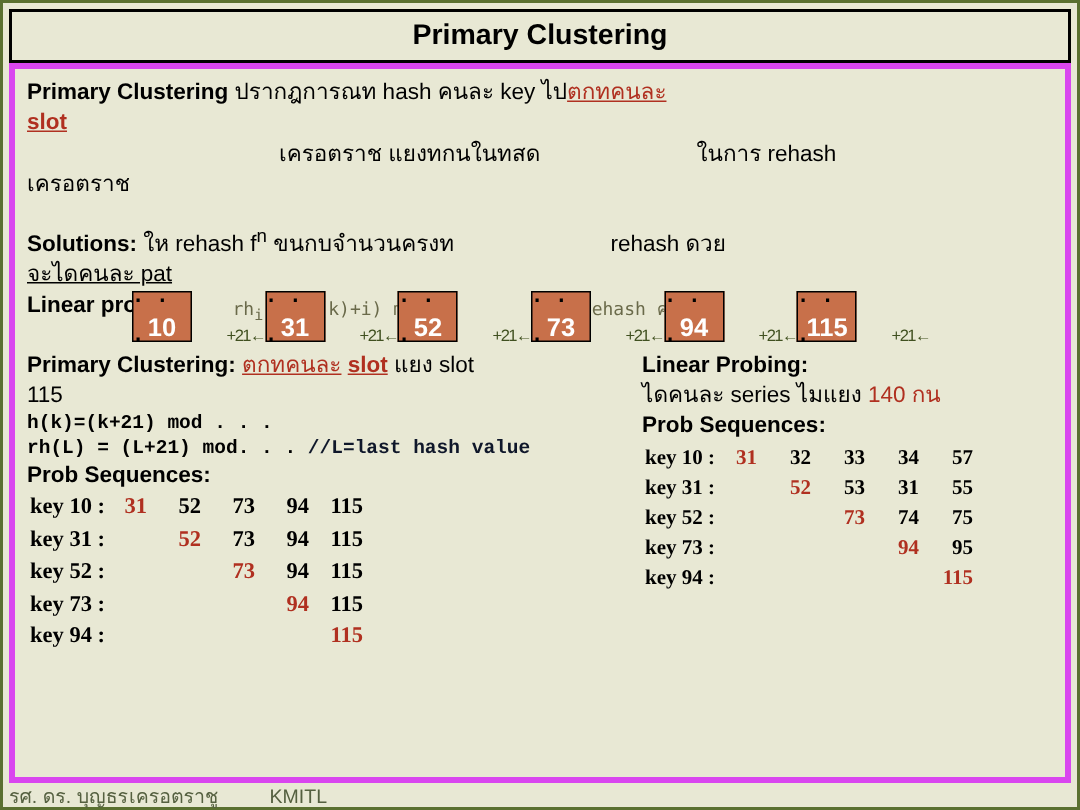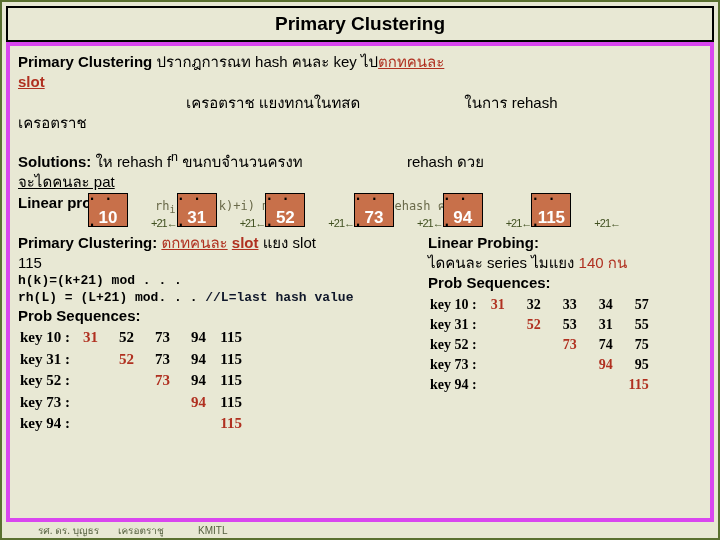--- a/index.html
+++ b/index.html
@@ -21,25 +21,25 @@
   .col2 { display: flex; gap: 0; margin-top: 2px; }
   .leftcol { width: 408px; }
   .rightcol { width: 286px; padding-left: 8px; }
   .codef { font-family: "Courier New", monospace; font-size: 13px; font-weight: bold; color: #000; line-height: 1.25; }
   .seqtbl { font-family: "Tahoma"; font-size: 15px; font-weight: bold; line-height: 1.3; color: #000; }
   .seqtbl td { padding-right: 12px; text-align: right; min-width: 34px; }
   .seqtbl td.lbl { text-align: left; padding-right: 4px; }
   .seqtbl2 td { padding-right: 12px; text-align: right; min-width: 34px; }
   .seqtbl2 td.lbl { text-align: left; padding-right: 4px; font-weight: bold; }
   .red2 { color: #b03020; }
-  .footer { position: absolute; bottom: 0; left: 4px; right: 4px; height: 16px; font-size: 10px; color: #556040; display: flex; align-items: center; margin-left: 32px; }
+  .footer { position: absolute; bottom: 0; left: 4px; right: 4px; height: 16px; font-size: 13px; color: #556040; display: flex; align-items: center; }
   .footer .f1 { width: 80px; }
   .footer .f2 { width: 80px; }
   .footer .f3 { width: 160px; }
-  .footer .f4 { width: 60px; padding-right: 8px;}
+  .footer .f4 { width: 60px; text-align: right; padding-right: 8px;}
   .footer .f5 { flex: 1; text-align: right; }
   .probing-overlay { position: absolute; font-size: 12px; font-family: monospace; color: #6a6a4a; white-space: nowrap; }
 </style>
 </head>
 <body>
 
 <div class="slide">
 
   <div class="title-row">
     <span>Primary Clustering</span>

